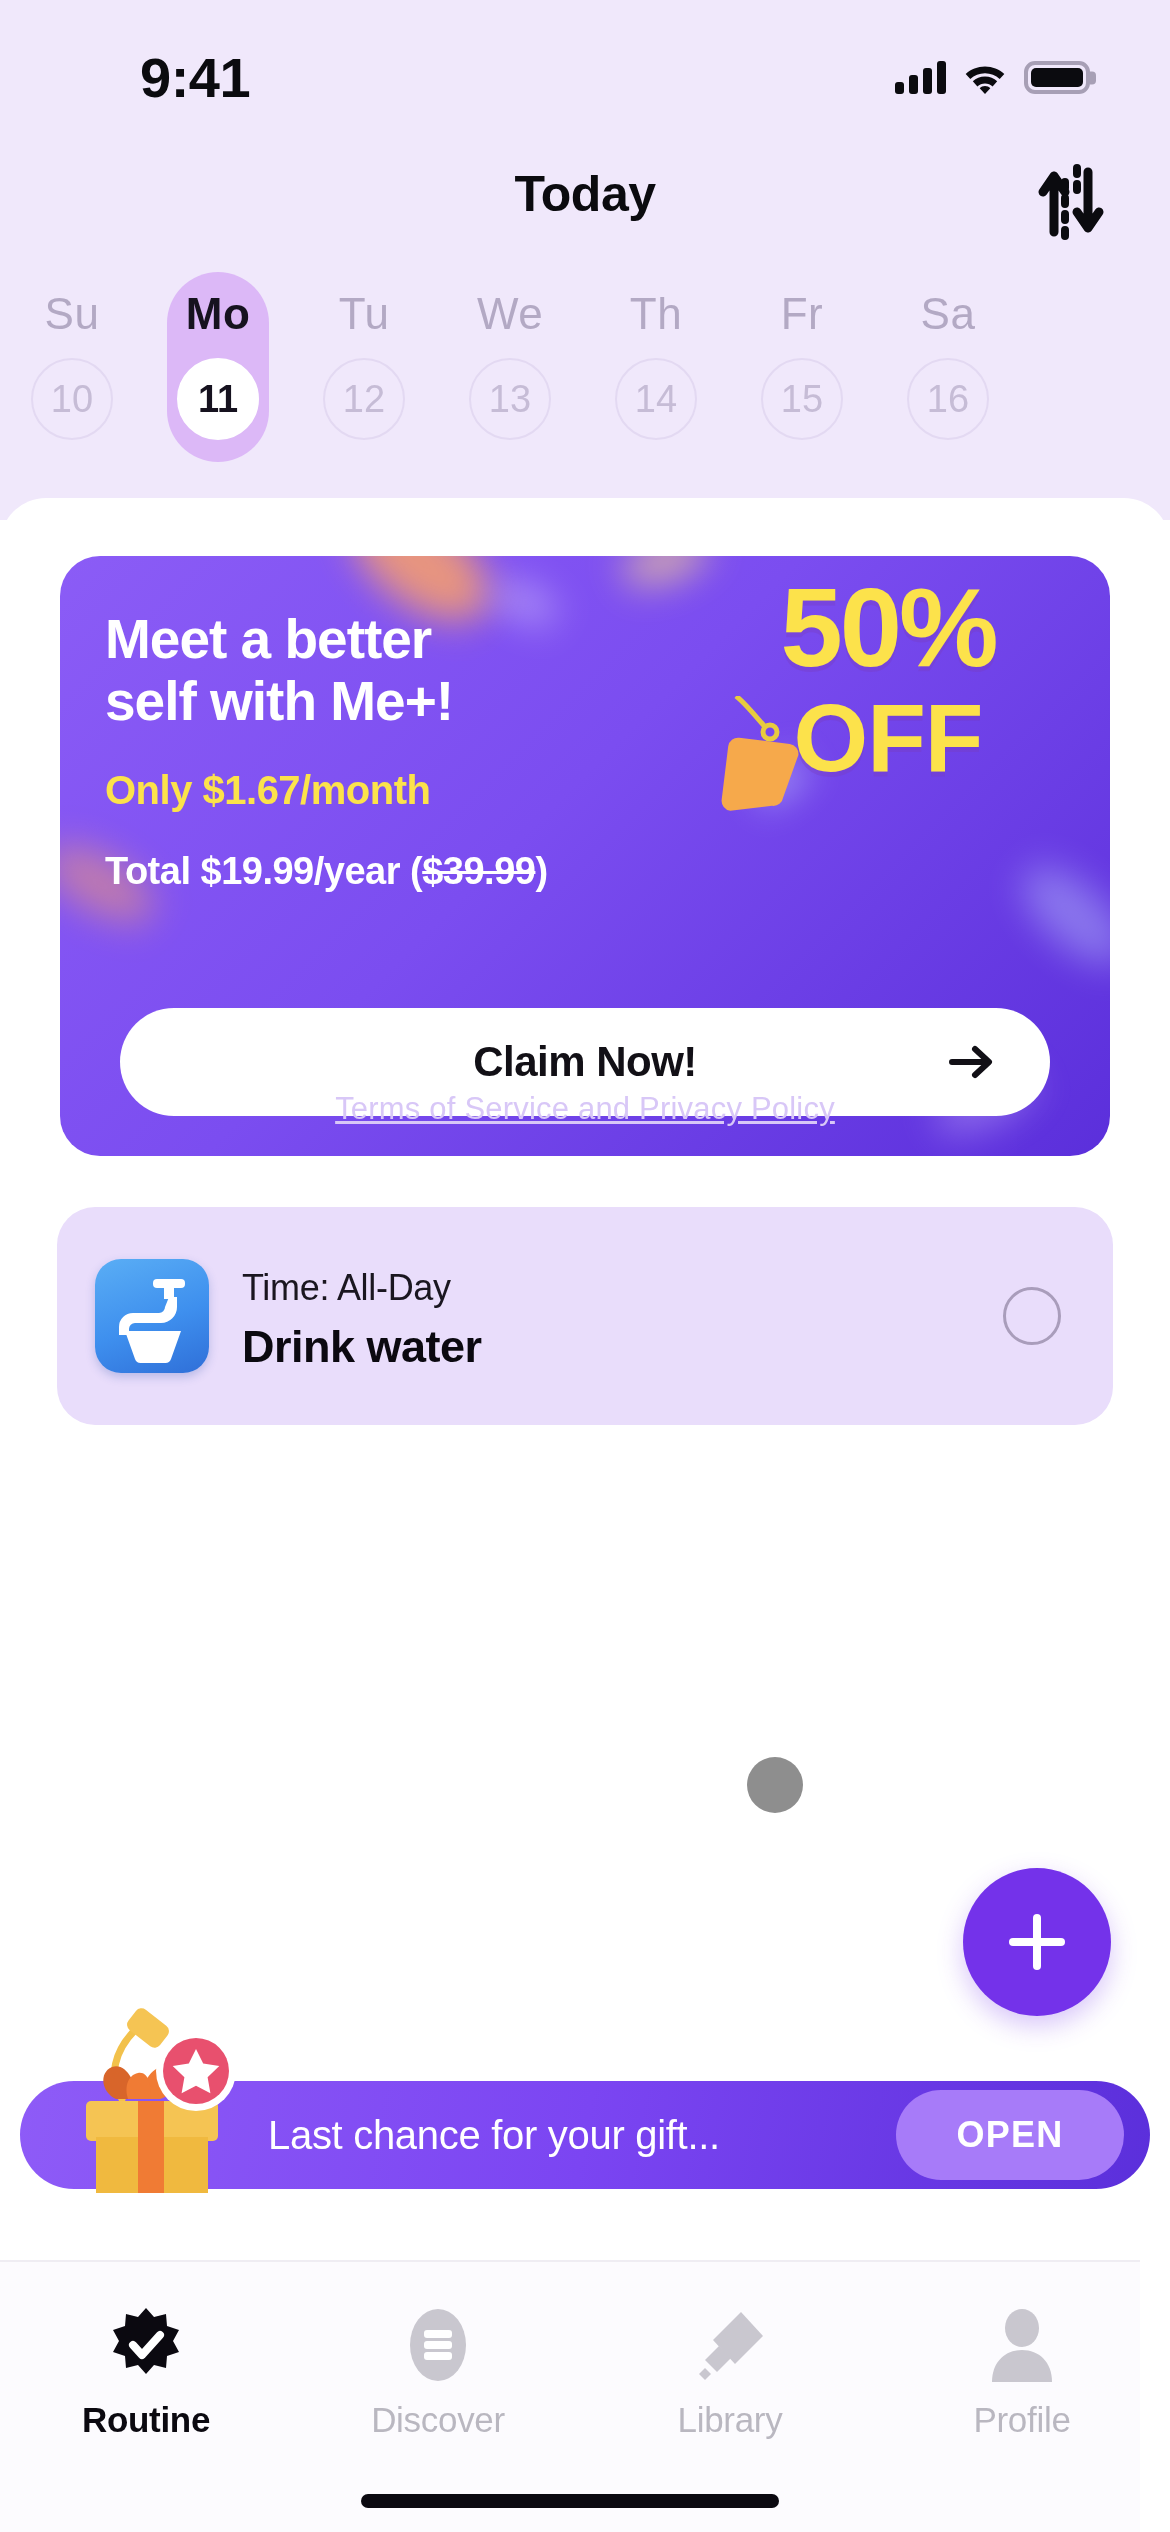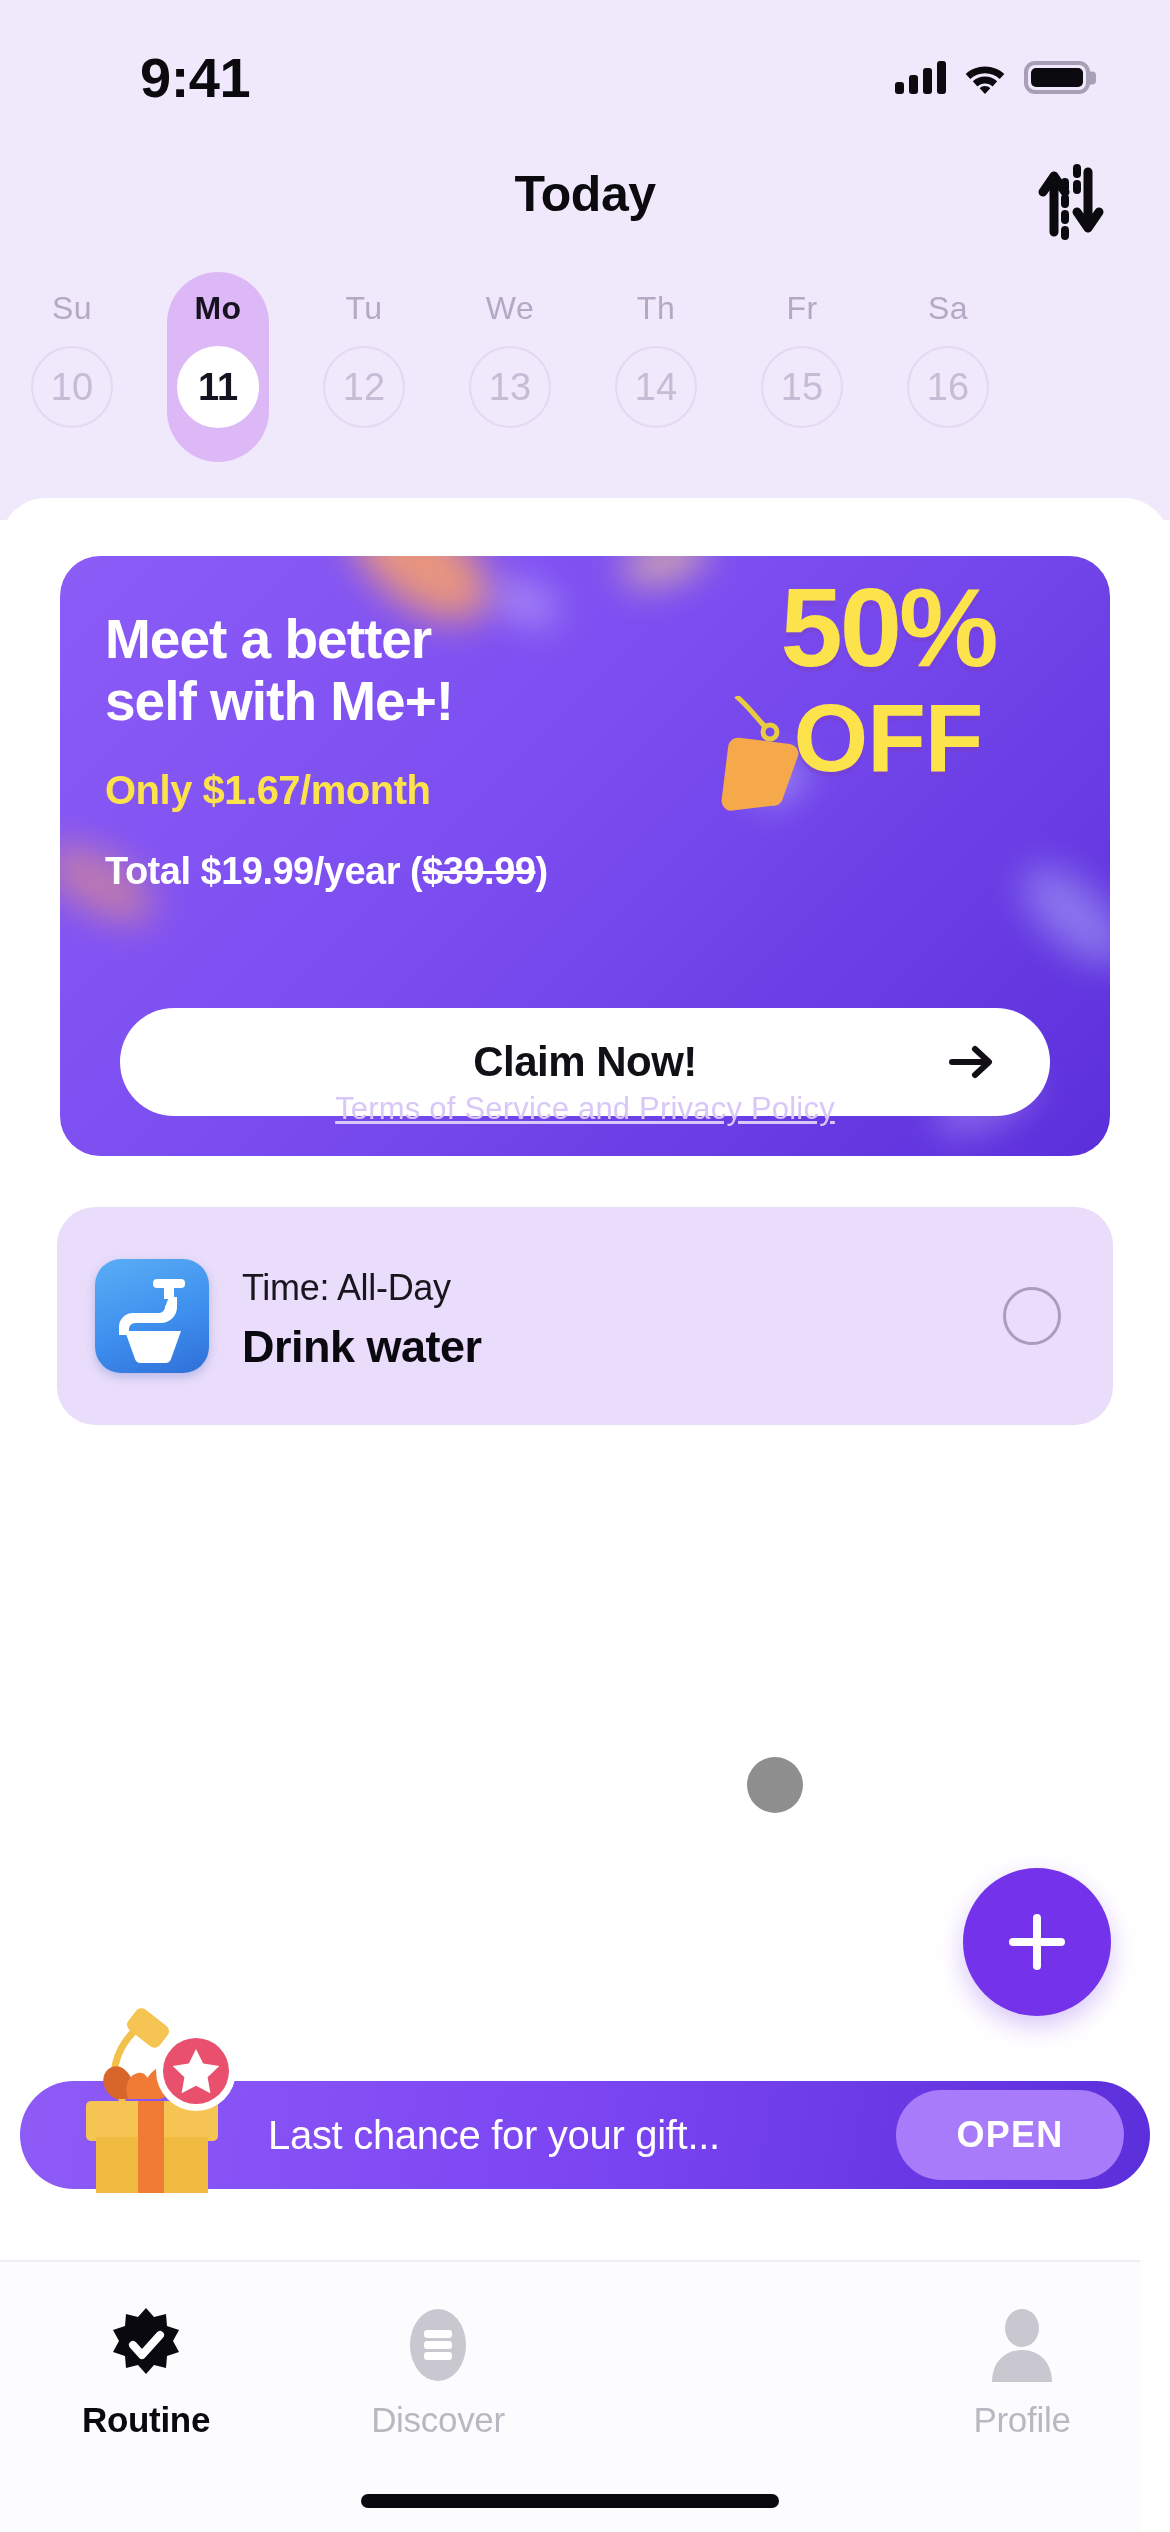--- a/index.html
+++ b/index.html
@@ -60,21 +60,21 @@
   }
   .sort-btn svg { width:100%; height:100%; display:block; }
 
   
   .week { position:absolute; left:0; top:282px; width:1170px; height:180px; }
   .day {
     position:absolute; top:0; width:110px; height:180px;
     display:flex; flex-direction:column; align-items:center;
   }
   .day .dow {
-    font-size:32px; font-weight:500; color:#B3A9C4; line-height:1;
+    font-size:44px; font-weight:500; color:#B3A9C4; line-height:1;
     margin-top:10px; letter-spacing:0.5px;
   }
   .day .num-wrap {
     margin-top:22px; width:82px; height:82px; border-radius:50%;
     border:2px solid #E3D9F2; display:flex; align-items:center; justify-content:center;
     font-size:38px; font-weight:500; color:#C6BCD6;
   }
   .day.selected .pill {
     position:absolute; left:50%; top:-10px; transform:translateX(-50%);
     width:102px; height:190px; border-radius:60px; background:#DCB8F7; z-index:0;
@@ -421,20 +421,30 @@
         <svg viewBox="0 0 78 78">
           <ellipse cx="39" cy="39" rx="28" ry="36" fill="#C9C7CF"></ellipse>
           <rect x="25" y="24" width="28" height="8" rx="3" fill="#FFFFFF"></rect>
           <rect x="25" y="35" width="28" height="8" rx="3" fill="#FFFFFF"></rect>
           <rect x="25" y="46" width="28" height="8" rx="3" fill="#FFFFFF"></rect>
         </svg>
       </span>
       <span class="lbl">Discover</span>
     </div>
 
+    <div class="tab" style="left:584px;">
+      <span class="ico">
+        <svg viewBox="0 0 78 78">
+          <path d="M50 6 L72 30 L44 58 L22 34 Z" fill="#C9C7CF"></path>
+          <path d="M28 40 L40 52 L26 66 L14 54 Z" fill="#C9C7CF"></path>
+          <path d="M14 62 L20 68 L14 74 L8 68 Z" fill="#C9C7CF"></path>
+        </svg>
+      </span>
+      <span class="lbl">Library</span>
+    </div>
 
     <div class="tab" style="left:876px;">
       <span class="ico">
         <svg viewBox="0 0 78 78">
           <ellipse cx="39" cy="22" rx="17" ry="19" fill="#C9C7CF"></ellipse>
           <path d="M9 76 c0 -20 13 -32 30 -32 c17 0 30 12 30 32z" fill="#C9C7CF"></path>
         </svg>
       </span>
       <span class="lbl">Profile</span>
     </div>

